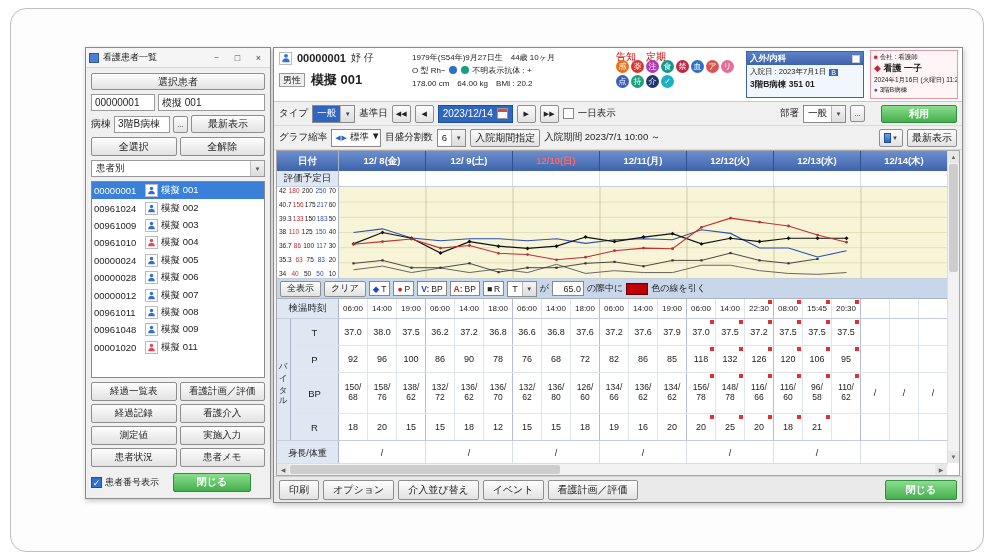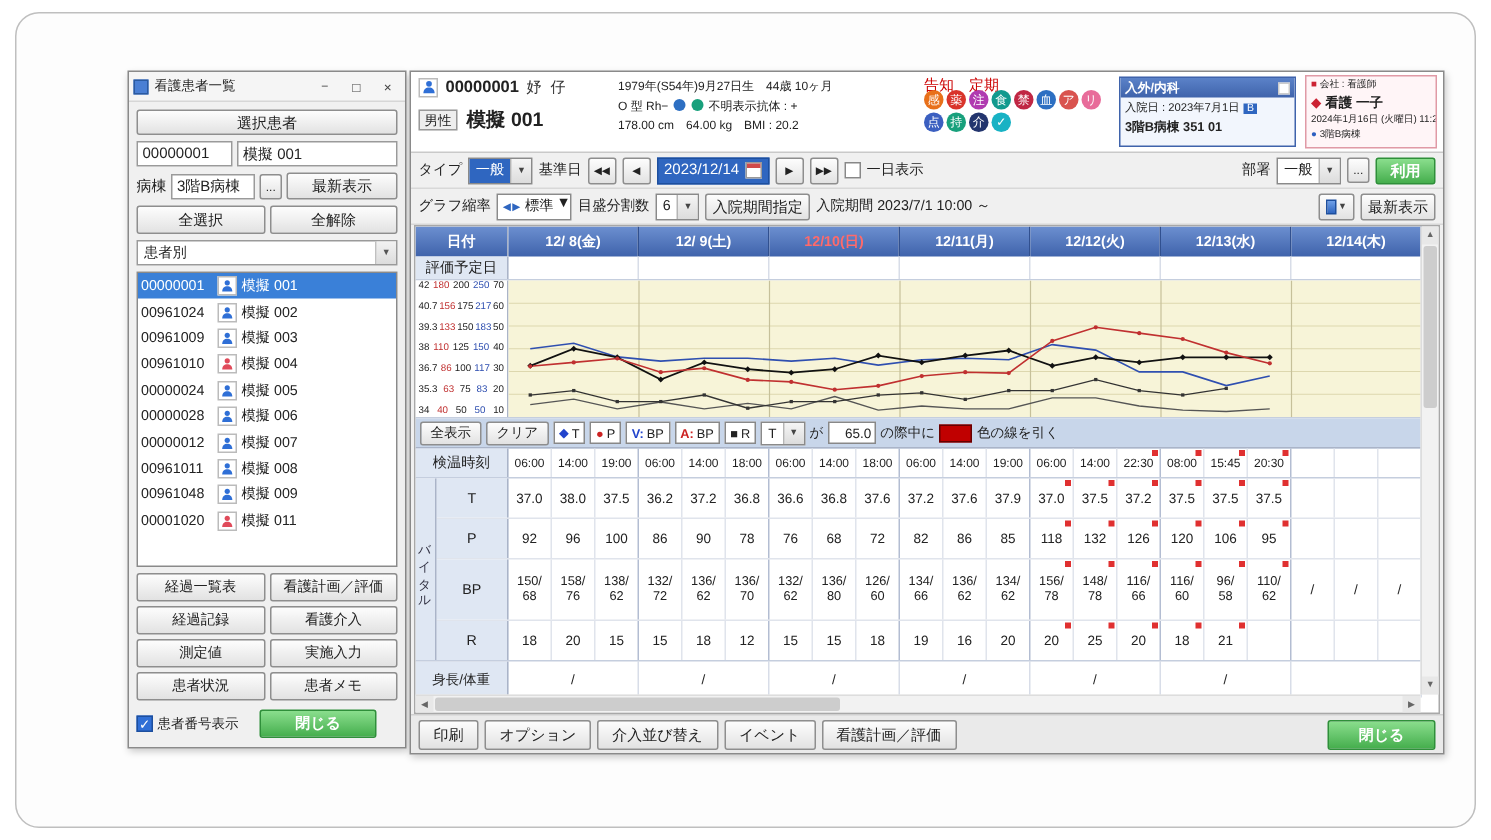--- a/index.html
+++ b/index.html
@@ -38,21 +38,21 @@
   .bottom-row { display:flex; align-items:center; height:22px; }
   .chk { width:11px; height:11px; background:#2f6fd6; border:1px solid #1d4f9e; color:#fff; font-size:9px; line-height:10px; text-align:center; flex:none; }
   .chk-label { font-size:9px; margin-left:3px; white-space:nowrap; }
   .green-btn { background:linear-gradient(#8ade8d,#45ae4d); border:1px solid #2f8f3a; color:#fff; font-weight:bold; }
   .lw-close { width:78px; height:19px; margin:0 auto; }
 
   
   .rw-header { position:absolute; left:0; top:0; width:100%; height:54px; background:#fff; border-bottom:1px solid #c9c9c9; }
   .ph-left { position:absolute; left:5px; top:3px; }
   .ph-l1 { display:flex; align-items:center; gap:5px; }
-  .ph-id { font-weight:bold; font-size:11px; } .ph-kana { font-size:10px; color:#333;font-family:Liberation Mono, monospace; }
+  .ph-id { font-weight:bold; font-size:11px; } .ph-kana { font-size:10px; color:#333; }
   .ph-l2 { display:flex; align-items:center; gap:6px; margin-top:6px; }
   .gender-box { border:1px solid #999; background:#eee; font-size:9px; padding:0 3px; height:14px; display:flex; align-items:center; }
   .ph-name { font-weight:bold; font-size:13px; }
   .ph-mid { position:absolute; left:138px; top:4px; width:196px; font-size:8px; line-height:1.6; white-space:nowrap; }
   .mini-ic { display:inline-block; width:8px; height:8px; border-radius:50%; vertical-align:-1px; margin:0 1px; }
   .ph-flags { position:absolute; left:342px; top:2px; color:#cc0000; font-size:10px; white-space:nowrap; }
   .badges { position:absolute; left:342px; top:12px; width:124px; display:flex; flex-wrap:wrap; gap:2px; }
   .badge { width:13px; height:13px; border-radius:50%; color:#fff; font-size:8px; display:flex; align-items:center; justify-content:center; flex:none; }
   .adm-panel { position:absolute; left:472px; top:3px; width:118px; height:47px; border:1px solid #3f63ab; background:#f2f6fd; overflow:hidden; }
   .adm-title { height:13px; background:linear-gradient(#5b82c8,#3f63ab); color:#fff; font-size:8.5px; font-weight:bold; display:flex; align-items:center; padding:0 3px; gap:3px; }
@@ -71,21 +71,21 @@
   .sel { height:18px; background:#fff; border:1px solid #8a8a8a; display:inline-flex; align-items:stretch; }
   .sel .sel-val { padding:1px 4px; display:flex; align-items:center; }
   .sel.hl .sel-val { background:#2f66c0; color:#fff; }
   .sel .sel-arrow { width:14px; background:linear-gradient(#f5f5f5,#dcdcdc); border-left:1px solid #b5b5b5; display:flex; align-items:center; justify-content:center; font-size:6px; color:#444; }
   .nav-btn { width:19px; height:18px; font-size:7px; padding:0; }
   .date-chip { height:18px; background:#2f66c0; color:#fff; border:1px solid #1d4f9e; display:inline-flex; align-items:center; gap:4px; padding:0 4px; font-size:10px; }
   .cal-ic { width:11px; height:11px; background:#fff; border:1px solid #999; position:relative; }
   .cal-ic::before { content:""; position:absolute; left:0; top:0; right:0; height:3px; background:#d04a4a; }
   .chk-empty { width:11px; height:11px; background:#fff; border:1px solid #888; flex:none; }
   .spacer { flex:1; }
-  .use-btn { width:40px; height:18px; }
+  .use-btn { width:76px; height:18px;margin-left:12px; }
   .scale-chip { display:inline-flex; align-items:center; gap:2px; height:18px; border:1px solid #8a8a8a; background:#fff; padding:0 0 0 3px; }
   .blue-arrows { color:#2f66c0; font-size:7px; letter-spacing:1px; }
   .icon-btn { width:24px; height:18px; gap:1px; }
   .grid-glyph { width:10px; height:10px; background:linear-gradient(#6fa0e8,#2f66c0); border:1px solid #1d4f9e; }
   .tiny-arrow { font-size:6px; color:#444; }
 
   
   .table-wrap { position:absolute; left:2px; top:102px; width:684px; height:326px; background:#fff; border:1px solid #a8a8a8; overflow:hidden; }
   .trow { display:flex; width:671px; }
   .lbl { width:62px; flex:none; background:#dfe7f3; border-right:1px solid #aab4c8; display:flex; align-items:center; justify-content:center; font-size:9.5px; }

